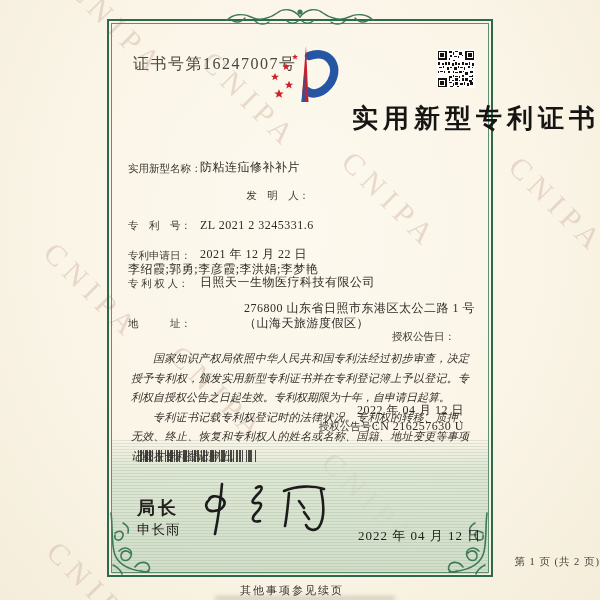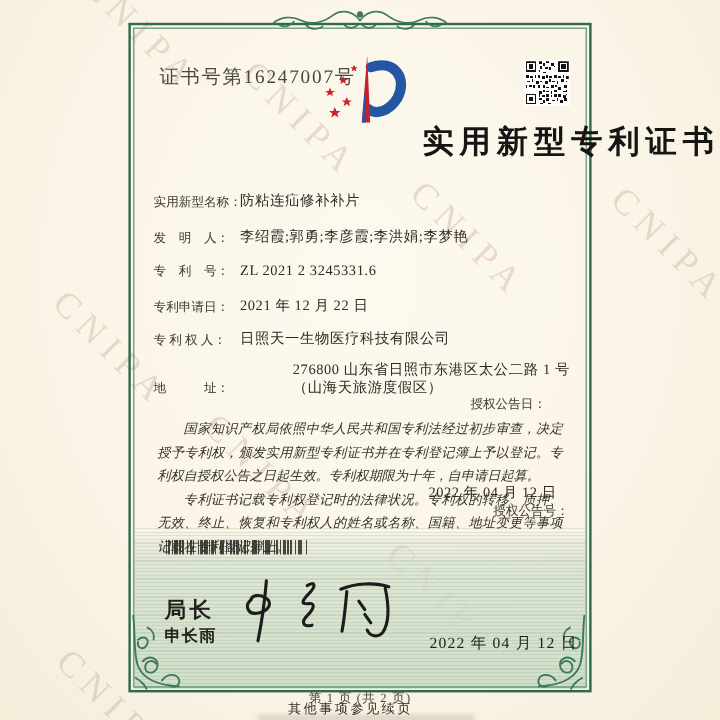--- a/index.html
+++ b/index.html
@@ -40,24 +40,24 @@
   .paras p{margin:0;font-size:11px;line-height:19.6px;text-indent:2em;text-align:justify;
            font-style:italic;}
   
   .barcode{position:absolute;left:138px;top:450px;width:118px;height:12px;opacity:.85;
     background:
      repeating-linear-gradient(90deg,#2e2c28 0 1px,transparent 1px 2px,#2e2c28 2px 4px,transparent 4px 5px,#2e2c28 5px 6px,transparent 6px 9px),
      repeating-linear-gradient(90deg,transparent 0 7px,#2e2c28 7px 9px,transparent 9px 13px);}
   .director-title{position:absolute;left:137px;top:496px;font-family:"Liberation Sans","DejaVu Sans",sans-serif;
         font-weight:bold;font-size:18px;letter-spacing:3px;color:#23211e;}
   .director-name{position:absolute;left:137px;top:521px;font-family:"Liberation Sans","DejaVu Sans",sans-serif;
-        font-weight:bold;font-size:13.5px;letter-spacing:1px;color:#23211e;}
+        font-weight:normal;font-size:13.5px;letter-spacing:1px;color:#23211e;}
   .sig{position:absolute;left:200px;top:474px;}
   .grant-date-bottom{position:absolute;left:358px;top:527px;font-size:13px;letter-spacing:1px;color:#23211e;}
-  .page-info{position:absolute;left:0;right:0;top:555px;text-align:center;font-size:10.5px;color:#45413a;letter-spacing:1px;margin-top:20px;}
+  .page-info{position:absolute;left:0;right:0;top:555px;text-align:right;font-size:10.5px;color:#45413a;letter-spacing:1px;}
   .bottom-note{position:absolute;left:0;right:16px;top:583px;text-align:center;font-size:11px;
                letter-spacing:2px;color:#35322c;}
   .bottom-smudge{position:absolute;left:215px;top:596px;width:180px;height:5px;
                  background:rgba(140,130,110,.30);filter:blur(2px);}
 </style>
 </head>
 <body>
 
 <div class="page">
 
@@ -152,21 +152,21 @@
                M9,25h2v1h-2z M12,26h1v2h-1z M14,25h2v2h-2z M18,26h2v1h-2z M21,25h1v2h-1z M23,26h2v2h-2z M26,25h2v2h-2z M10,28h2v1h-2z M15,28h2v1h-2z"></path>
     </g>
   </svg>
 
   <div class="title">实用新型专利证书</div>
 
   <div class="row" style="top:159px;">
     <span class="lab">实用新型名称：</span>
     <span class="val">防粘连疝修补补片</span>
   </div>
-  <div class="row" style="top:189px;">
+  <div class="row" style="top:189px;flex-direction:column;">
     <span class="lab">发　明　人：</span>
     <span class="val">李绍霞;郭勇;李彦霞;李洪娟;李梦艳</span>
   </div>
   <div class="row" style="top:218px;">
     <span class="lab">专　利　号：</span>
     <span class="val">ZL 2021 2 3245331.6</span>
   </div>
   <div class="row" style="top:246px;">
     <span class="lab">专利申请日：</span>
     <span class="val">2021 年 12 月 22 日</span>
@@ -177,20 +177,21 @@
   </div>
   <div class="row addr" style="top:301px;gap:44px;">
     <span class="lab">地　　　址：</span>
     <span class="val">276800 山东省日照市东港区太公二路 1 号（山海天旅游度假区）</span>
   </div>
   <div class="row" style="top:330px;width:336px;flex-direction:column;">
     <span class="lab">授权公告日：</span>
     <span class="val">2022 年 04 月 12 日</span>
     <span class="grant2" style="position:static;margin-left:32px;">
       <span class="lab">授权公告号：</span>
+      <span class="val">CN 216257630 U</span>
     </span>
   </div>
 
   <div class="paras">
     <p>国家知识产权局依照中华人民共和国专利法经过初步审查，决定授予专利权，颁发实用新型专利证书并在专利登记簿上予以登记。专利权自授权公告之日起生效。专利权期限为十年，自申请日起算。</p>
     <p>专利证书记载专利权登记时的法律状况。专利权的转移、质押、无效、终止、恢复和专利权人的姓名或名称、国籍、地址变更等事项记载在专利登记簿上。</p>
   </div>
 
   <div class="barcode"></div>
 

